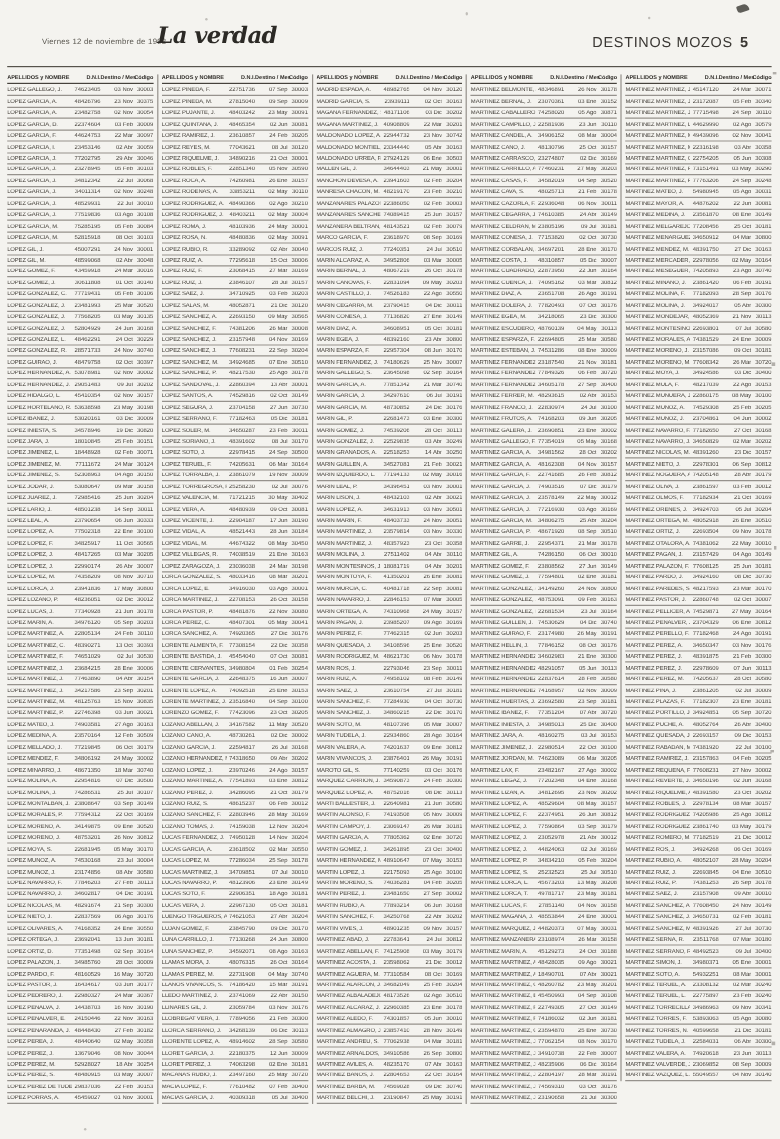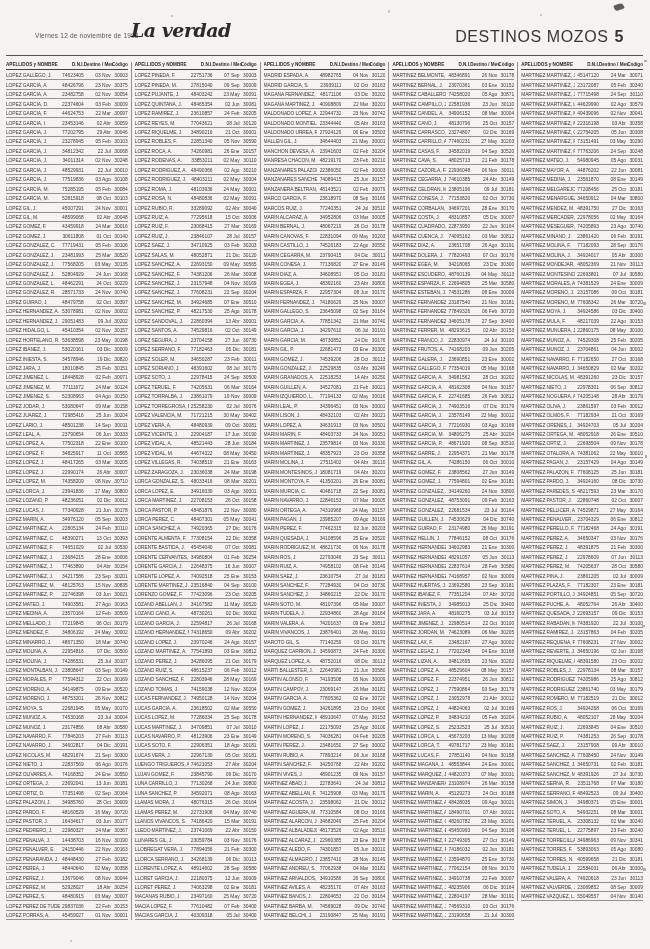--- a/index.html
+++ b/index.html
@@ -7,21 +7,21 @@
     width:650px;height:949px;position:relative;overflow:hidden;
     background:#f4f3ef;
     font-family:"Liberation Sans",sans-serif;color:#35322d;
   }
   .speck{position:absolute;background:#8d8a83;border-radius:50%;opacity:.5;}
   .corner-mark{position:absolute;right:26px;top:4px;width:10px;height:6px;background:#3a3833;border-radius:1px 4px 1px 3px;transform:rotate(-18deg);opacity:.8;}
   .edge-mark{position:absolute;background:#6f6c65;opacity:.5;}
 
   .date-line{position:absolute;left:35px;top:32px;font-size:6.5px;color:#59564f;letter-spacing:.2px;}
   .masthead{position:absolute;left:108px;top:19px;font-family:"DejaVu Serif",serif;font-style:italic;font-weight:bold;font-size:19px;color:#2c2a26;letter-spacing:-.5px;margin-left:23px;}
-  .section-title{position:absolute;right:26px;top:28px;font-size:16px;color:#3a3733;letter-spacing:.6px;white-space:nowrap;}
+  .section-title{position:absolute;right:26px;top:28px;font-size:12px;color:#3a3733;letter-spacing:.6px;white-space:nowrap;}
   .section-title .pageno{font-weight:bold;margin-left:6px;}
   .head-rule{position:absolute;left:6px;right:7px;top:55px;border-top:1.1px solid #55524b;}
 
   .columns{position:absolute;left:6px;top:62px;width:637px;display:flex;align-items:flex-start;}
   .col{flex:1;min-width:0;}
   .col + .col{border-left:.6px solid #94908a;padding-left:3px;margin-left:3px;}
 
   .col-head{display:flex;align-items:flex-end;font-weight:bold;font-size:4.6px;line-height:6px;
     border-bottom:.9px solid #46423c;padding-bottom:1.2px;margin-bottom:.8px;white-space:nowrap;color:#2e2b27;}
   .col-head .h0{flex:1;overflow:hidden;}

